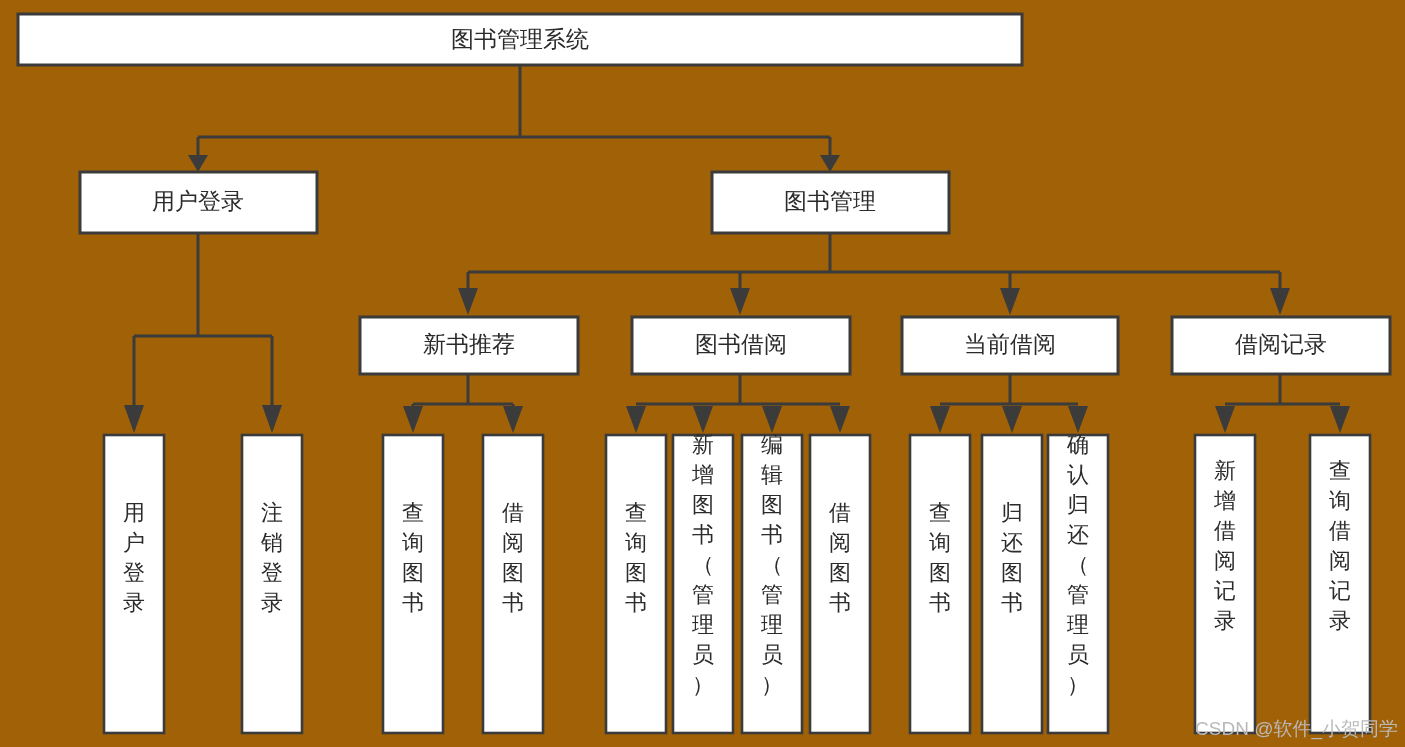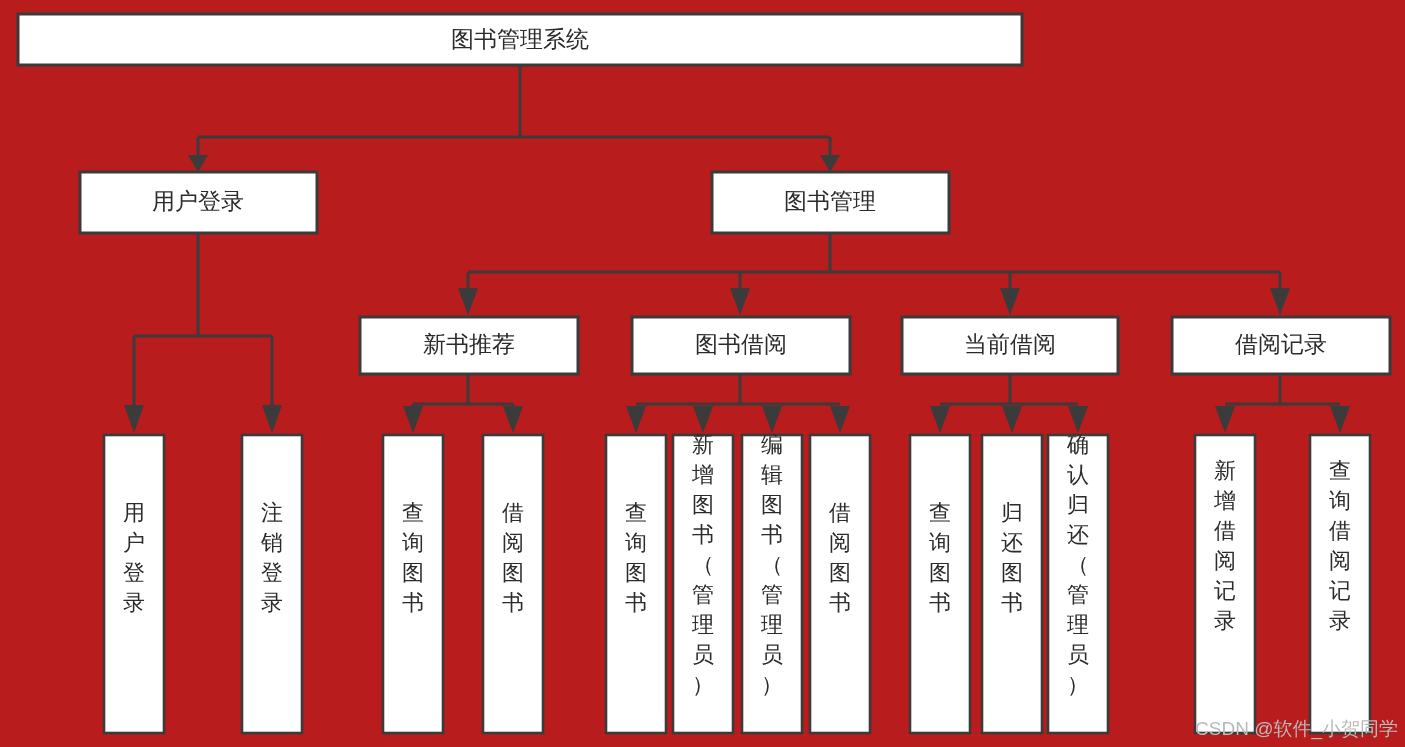--- a/index.html
+++ b/index.html
@@ -7,21 +7,21 @@
     padding: 0;
     background: #ffffff;
   }
   body {
     font-family: "Liberation Sans", "DejaVu Sans", sans-serif;
   }
   #diagram-root {
     position: relative;
     width: 1405px;
     height: 747px;
-    background: #b91c1c;
+    background: #a16207;
     overflow: hidden;
   }
   svg.diagram-canvas {
     position: absolute;
     top: 0;
     left: 0;
     width: 1405px;
     height: 747px;
   }
   .node-box {

